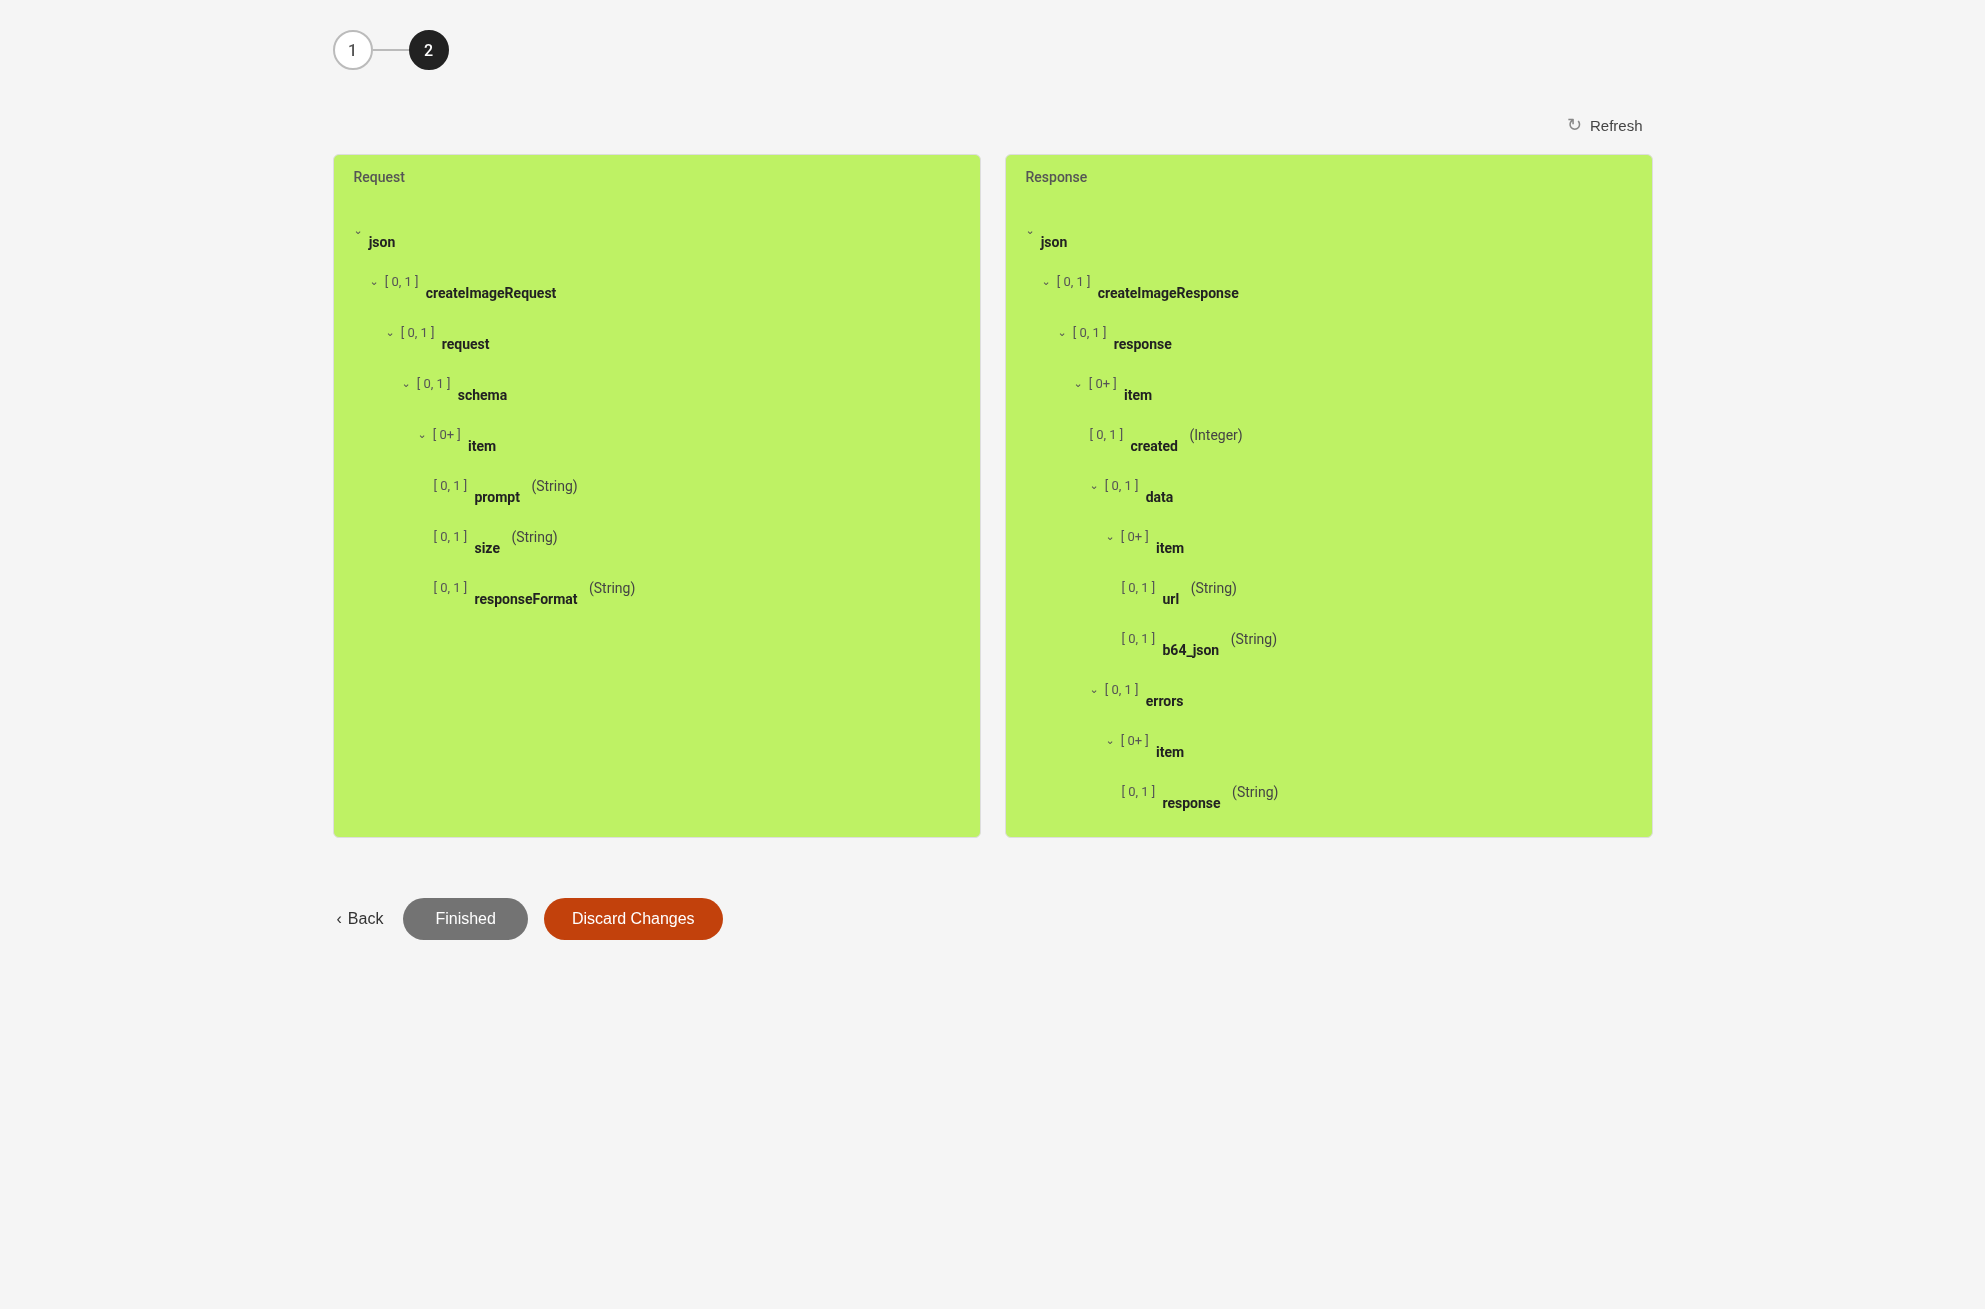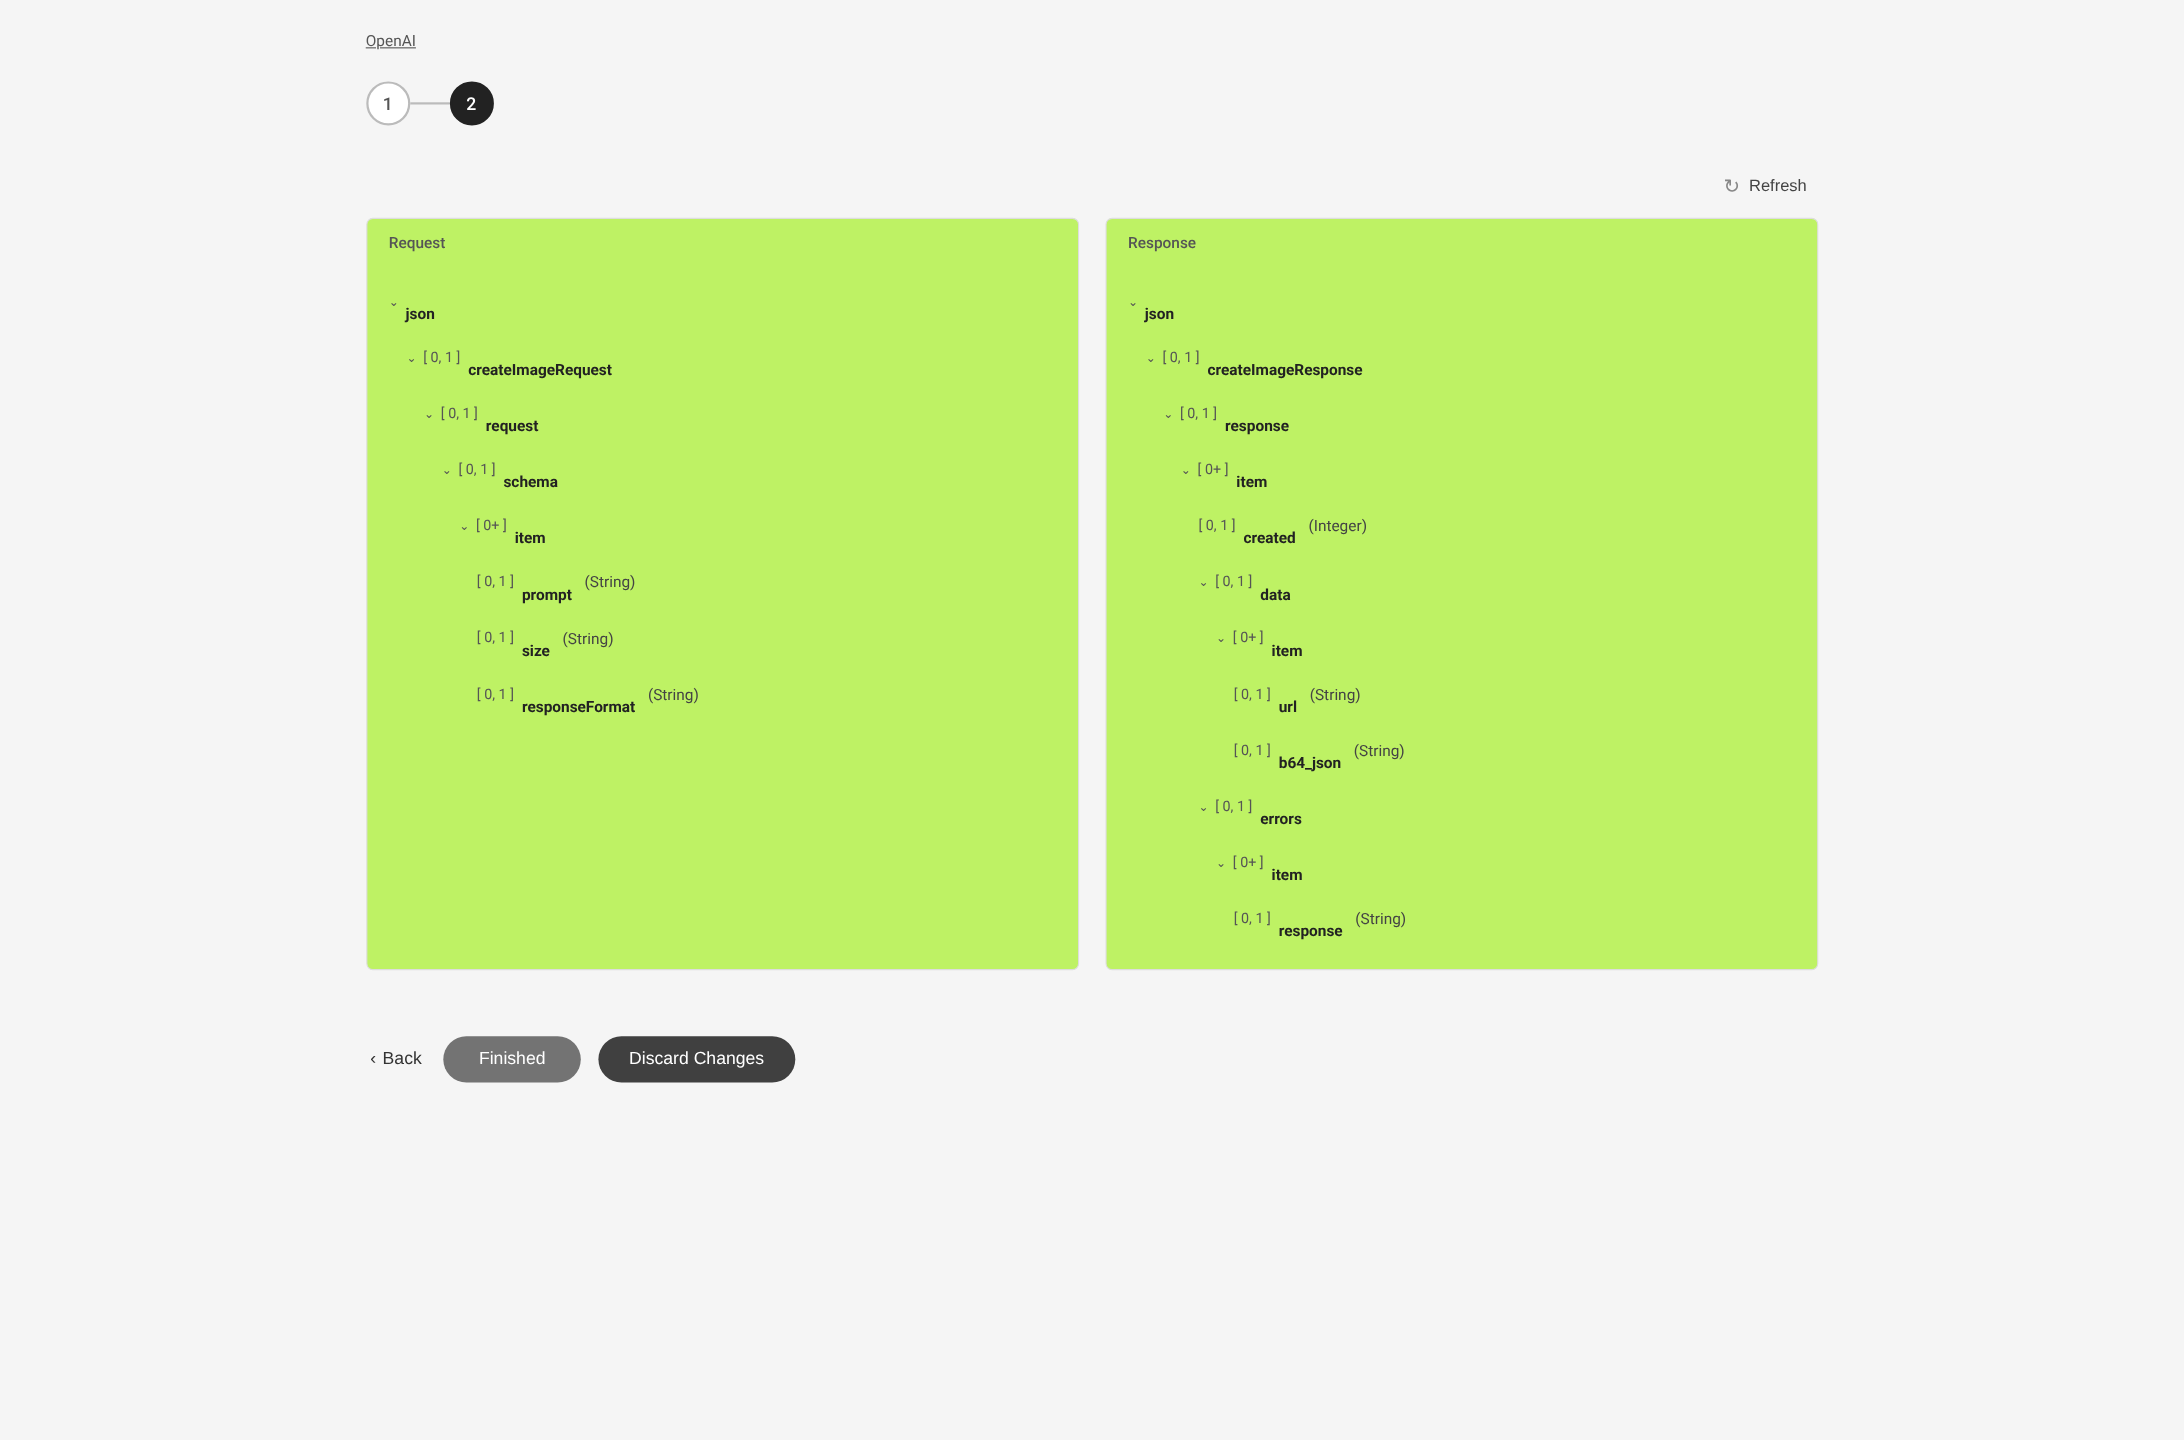--- a/index.html
+++ b/index.html
@@ -161,36 +161,35 @@
       background: #737373;
       color: #fff;
       border: none;
       border-radius: 24px;
       padding: 12px 32px;
       font-size: 16px;
       font-weight: 500;
       cursor: pointer;
     }
     .discard-btn {
-      background: #404040;
+      background: #c2410c;
       color: #fff;
       border: none;
       border-radius: 24px;
       padding: 12px 28px;
       font-size: 16px;
       font-weight: 400;
       cursor: pointer;
     }
   </style>
 </head>
 <body>
 
 <div class="page-wrapper">
 
-  <div class="breadcrumb">OpenAI</div>
 
 
   <div class="step-indicator">
     <div class="step-circle inactive">
       <span>1</span>
     </div>
     <div class="step-line"></div>
     <div class="step-circle active">
       <span>2</span>
     </div>

